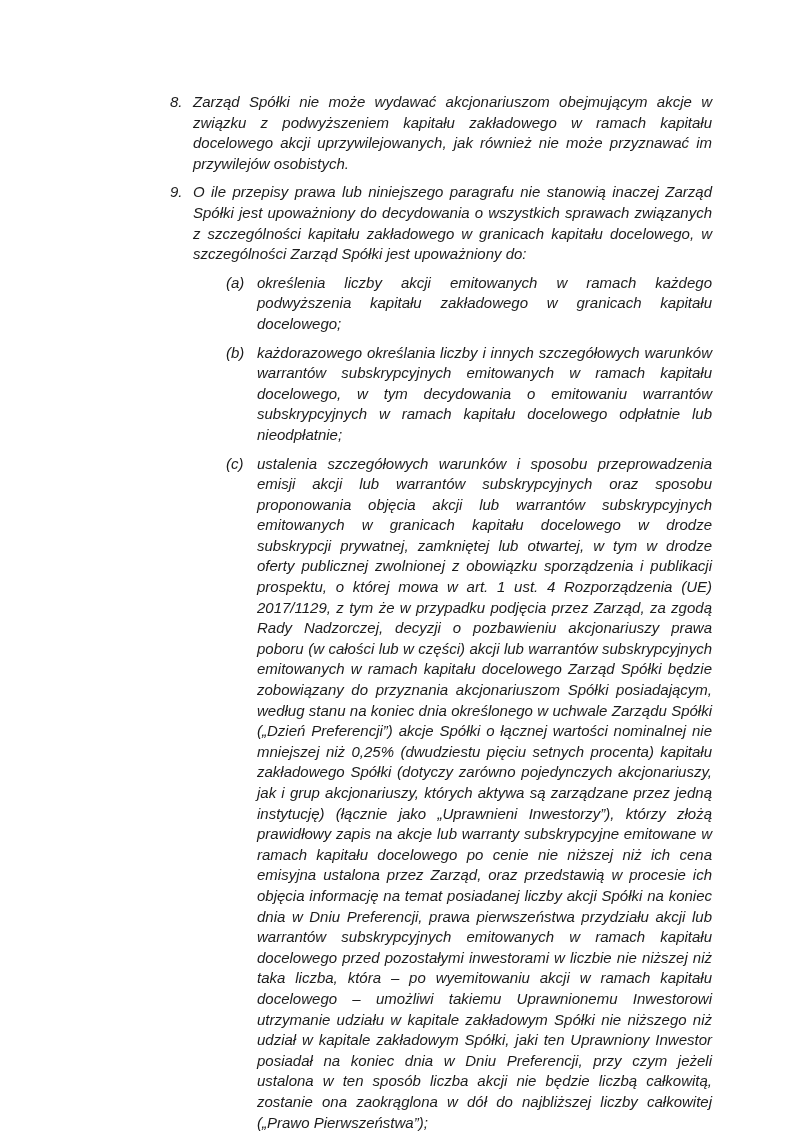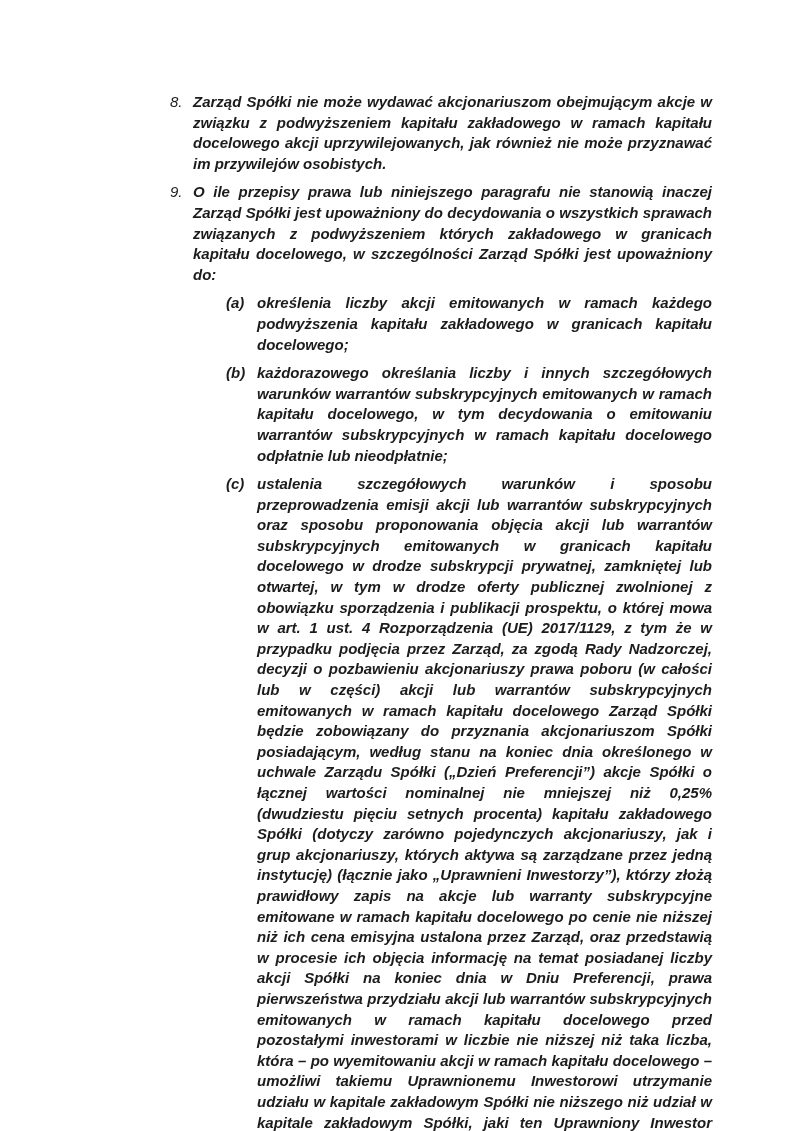--- a/index.html
+++ b/index.html
@@ -29,21 +29,20 @@
     display: flex;
     margin-bottom: 8px;
   }
   .num {
     width: 23px;
     flex-shrink: 0;
   }
   .itembody {
     flex: 1;
     min-width: 0;
-    font-weight: bold;
   }
   .para {
     text-align: justify;
   }
   .sub {
     display: flex;
     margin-top: 8px;
     margin-left: 33px;
   }
   .slabel {
@@ -62,21 +61,21 @@
   <div class="content">
 
     <div class="item">
       <div class="num">8.</div>
       <div class="itembody para">Zarząd Spółki nie może wydawać akcjonariuszom obejmującym akcje w związku z podwyższeniem kapitału zakładowego w ramach kapitału docelowego akcji uprzywilejowanych, jak również nie może przyznawać im przywilejów osobistych.</div>
     </div>
 
     <div class="item">
       <div class="num">9.</div>
       <div class="itembody">
-        <div class="para">O ile przepisy prawa lub niniejszego paragrafu nie stanowią inaczej Zarząd Spółki jest upoważniony do decydowania o wszystkich sprawach związanych z podwyższeniem których zakładowego w granicach kapitału docelowego, w szczególności Zarząd Spółki jest upoważniony do:</div>
+        <div class="para">O ile przepisy prawa lub niniejszego paragrafu nie stanowią inaczej Zarząd Spółki jest upoważniony do decydowania o wszystkich sprawach związanych z szczególności kapitału zakładowego w granicach kapitału docelowego, w szczególności Zarząd Spółki jest upoważniony do:</div>
 
         <div class="sub">
           <div class="slabel">(a)</div>
           <div class="stext para">określenia liczby akcji emitowanych w ramach każdego podwyższenia kapitału zakładowego w granicach kapitału docelowego;</div>
         </div>
 
         <div class="sub">
           <div class="slabel">(b)</div>
           <div class="stext para">każdorazowego określania liczby i innych szczegółowych warunków warrantów subskrypcyjnych emitowanych w ramach kapitału docelowego, w tym decydowania o emitowaniu warrantów subskrypcyjnych w ramach kapitału docelowego odpłatnie lub nieodpłatnie;</div>
         </div>

